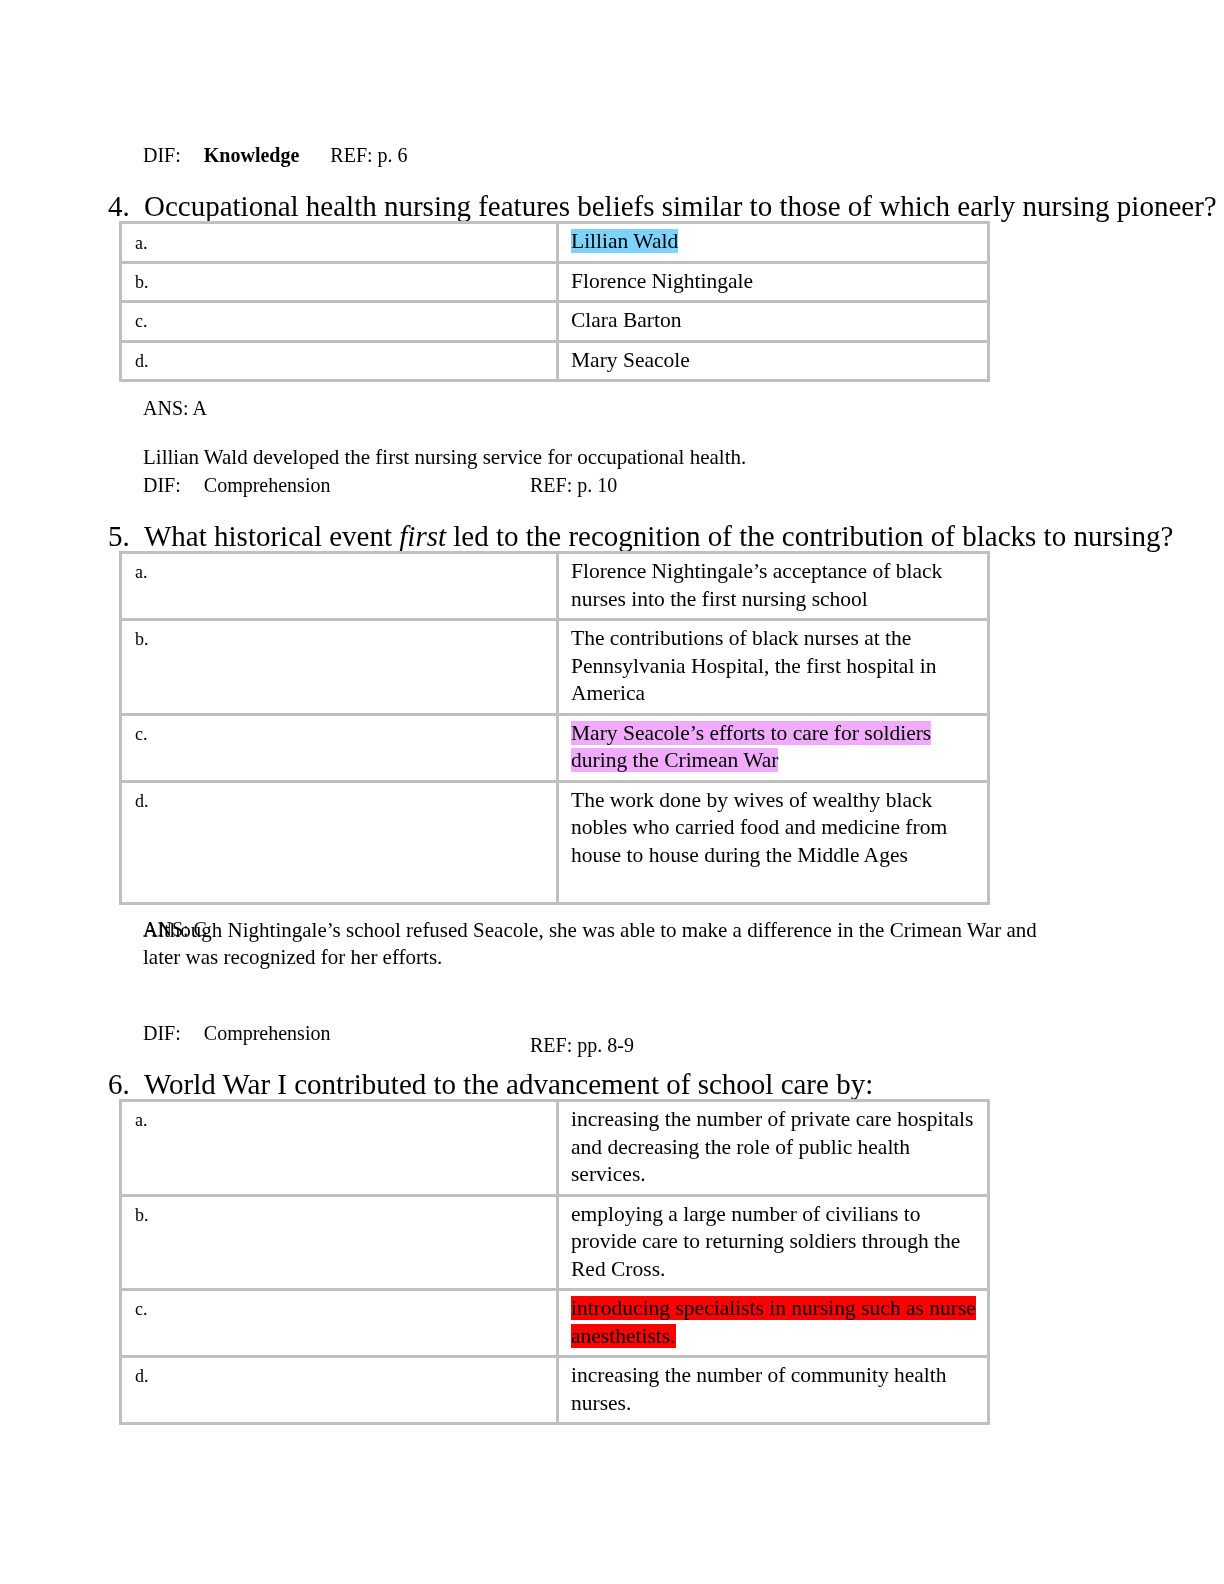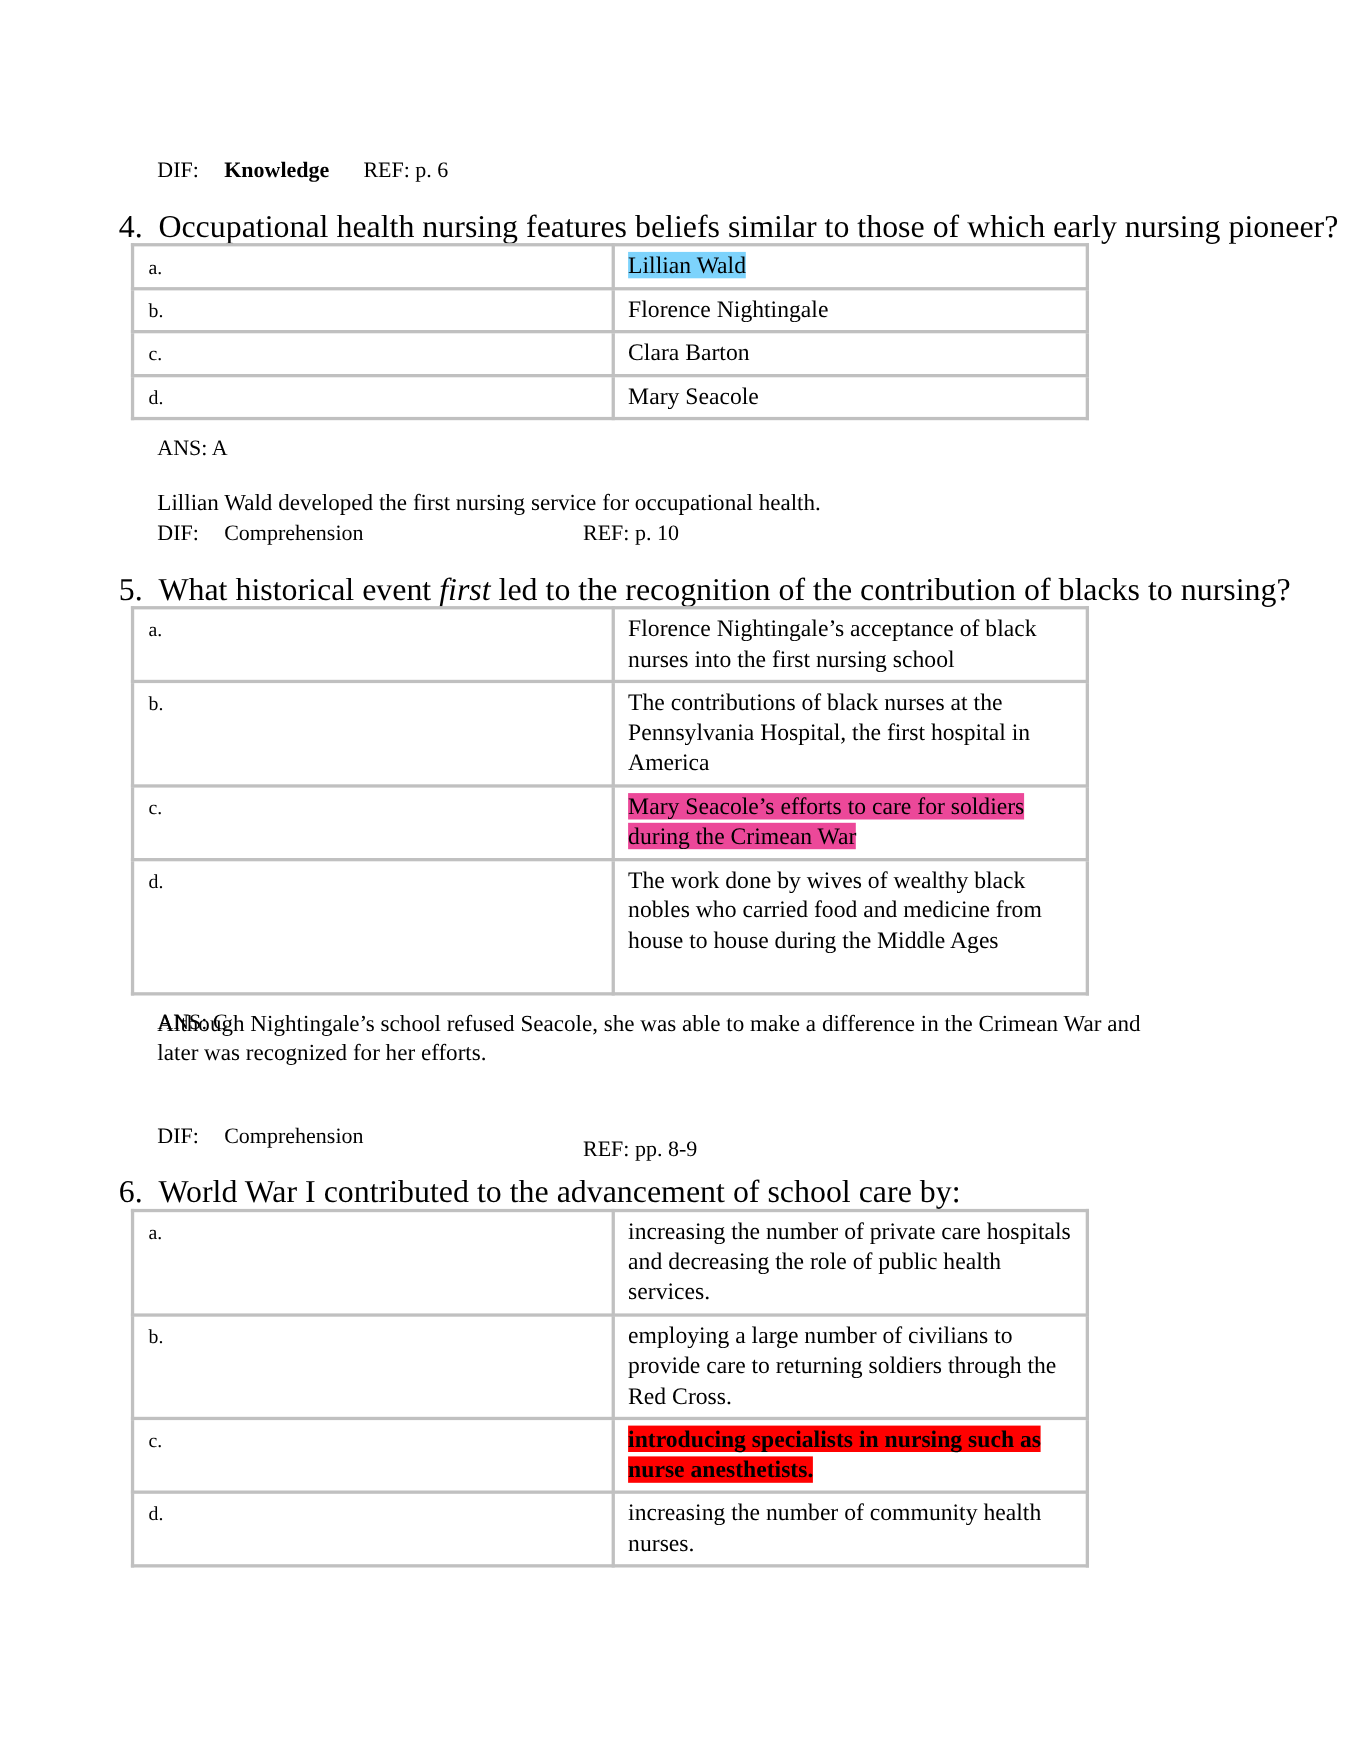--- a/index.html
+++ b/index.html
@@ -69,21 +69,21 @@
       <tr style="height:66px;">
     <td class="lab">a.</td>
     <td class="opt">Florence Nightingale’s acceptance of black nurses into the first nursing school</td>
   </tr>
   <tr style="height:94px;">
     <td class="lab">b.</td>
     <td class="opt">The contributions of black nurses at the Pennsylvania Hospital, the first hospital in America</td>
   </tr>
   <tr style="height:66px;">
     <td class="lab">c.</td>
-    <td class="opt"><span class="hl" style="background: #ec4899; text-align: center;">Mary Seacole’s efforts to care for soldiers during the Crimean War</span></td>
+    <td class="opt"><span class="hl" style="background: #f0abfc; text-align: center;">Mary Seacole’s efforts to care for soldiers during the Crimean War</span></td>
   </tr>
   <tr style="height:122px;">
     <td class="lab">d.</td>
     <td class="opt">The work done by wives of wealthy black nobles who carried food and medicine from house to house during the Middle Ages</td>
   </tr>
 </tbody>
   </table>
 <div class="abs meta" style="left:143px; top:917px;">
   <span>ANS:</span>
   <span>C</span>
@@ -103,20 +103,20 @@
       <tr style="height:94px;">
     <td class="lab">a.</td>
     <td class="opt">increasing the number of private care hospitals and decreasing the role of public health services.</td>
   </tr>
   <tr style="height:94px;">
     <td class="lab">b.</td>
     <td class="opt">employing a large number of civilians to provide care to returning soldiers through the Red Cross.</td>
   </tr>
   <tr style="height:66px;">
     <td class="lab">c.</td>
-    <td class="opt"><span class="hl" style="background: rgb(255, 0, 0); font-weight: bold;">introducing specialists in nursing such as nurse anesthetists.</span></td>
+    <td class="opt"><span class="hl" style="background: rgb(255, 0, 0);">introducing specialists in nursing such as nurse anesthetists.</span></td>
   </tr>
   <tr style="height:66px;">
     <td class="lab">d.</td>
     <td class="opt">increasing the number of community health nurses.</td>
   </tr>
 </tbody>
   </table>
 
 </body></html>

